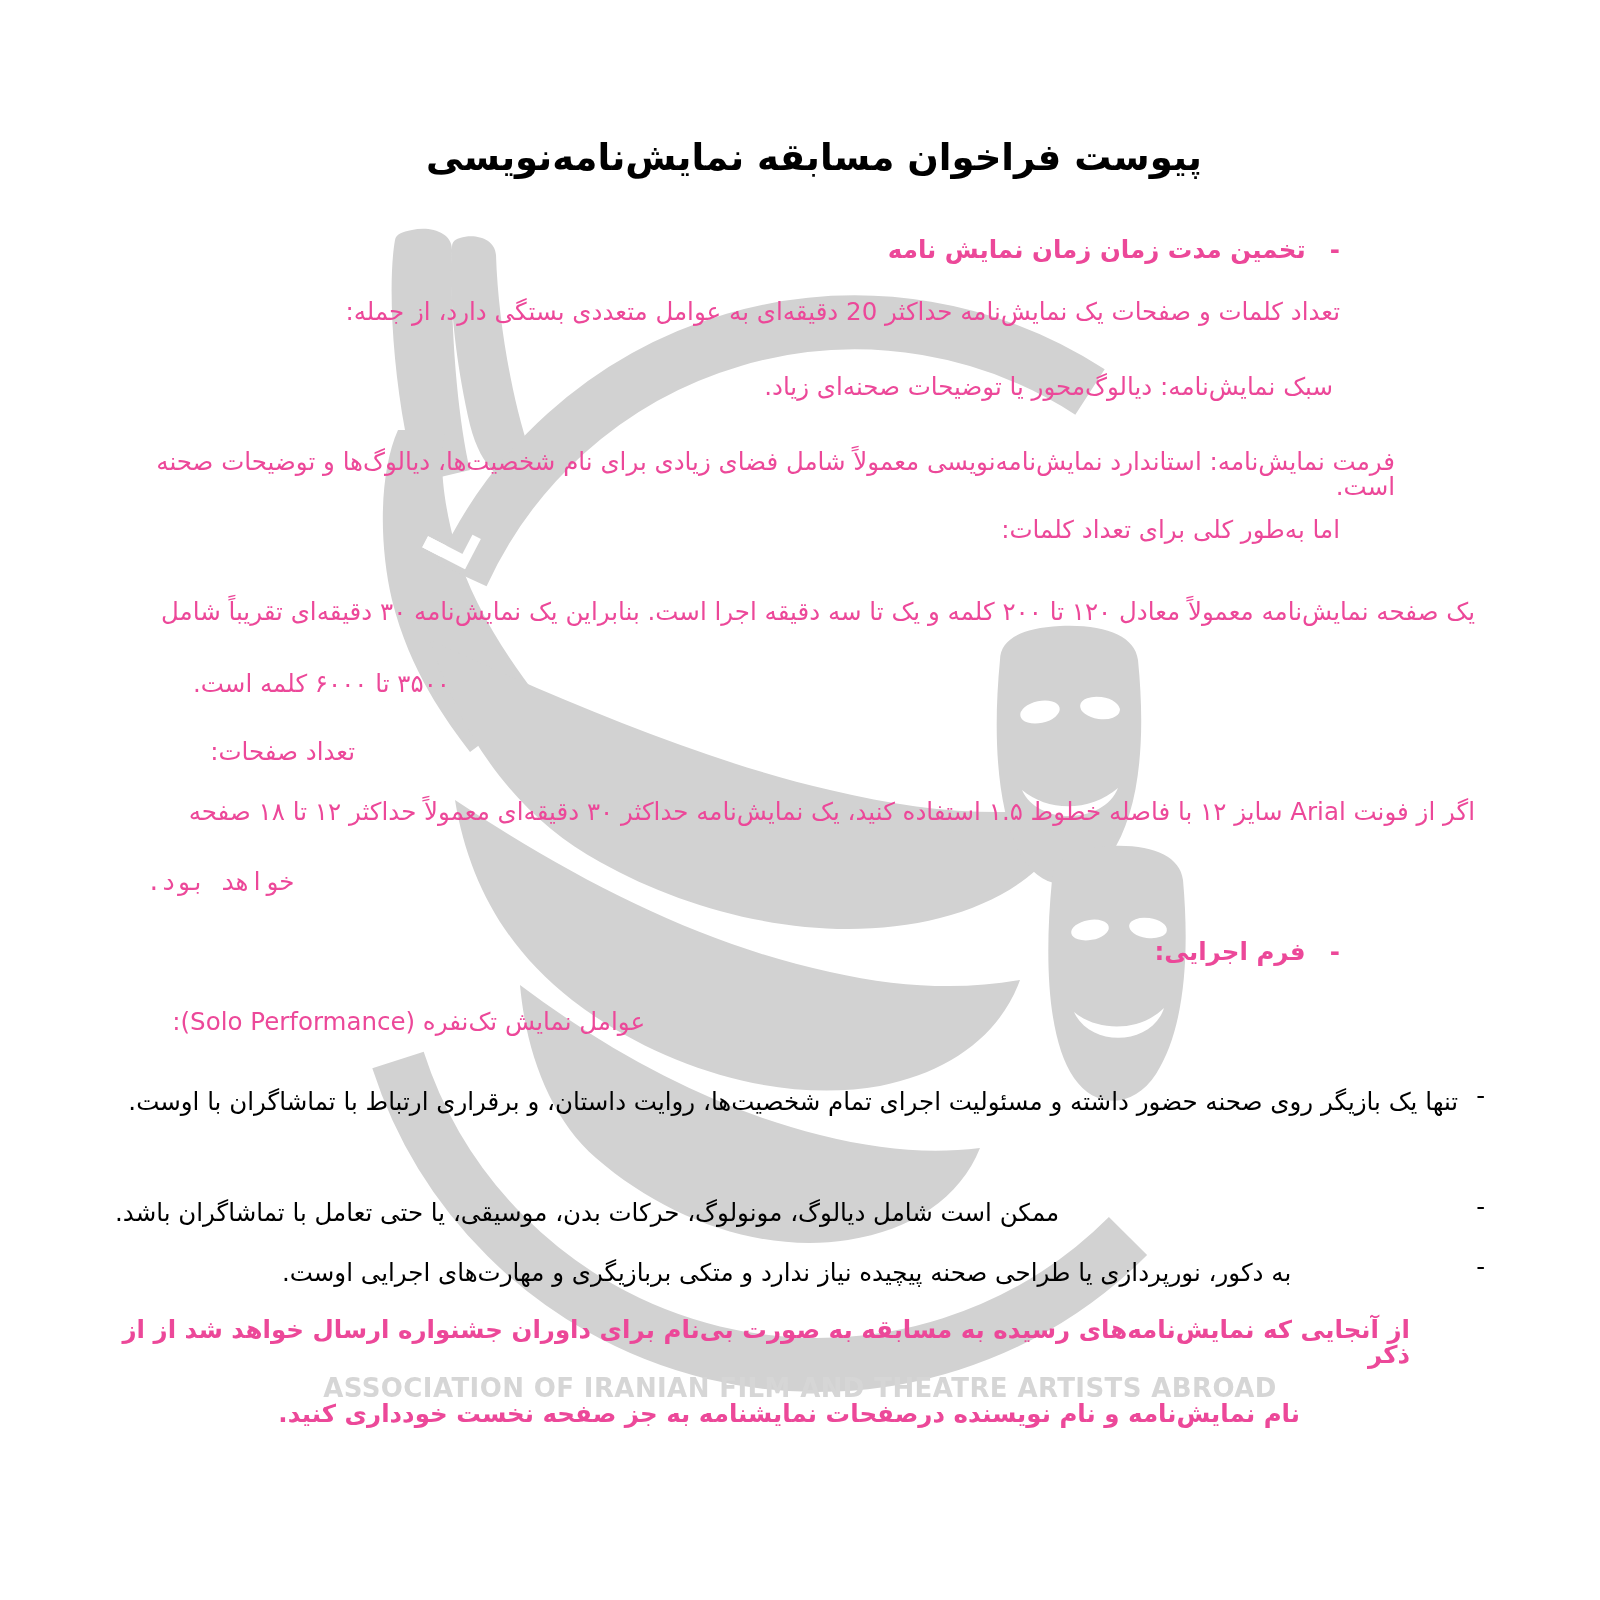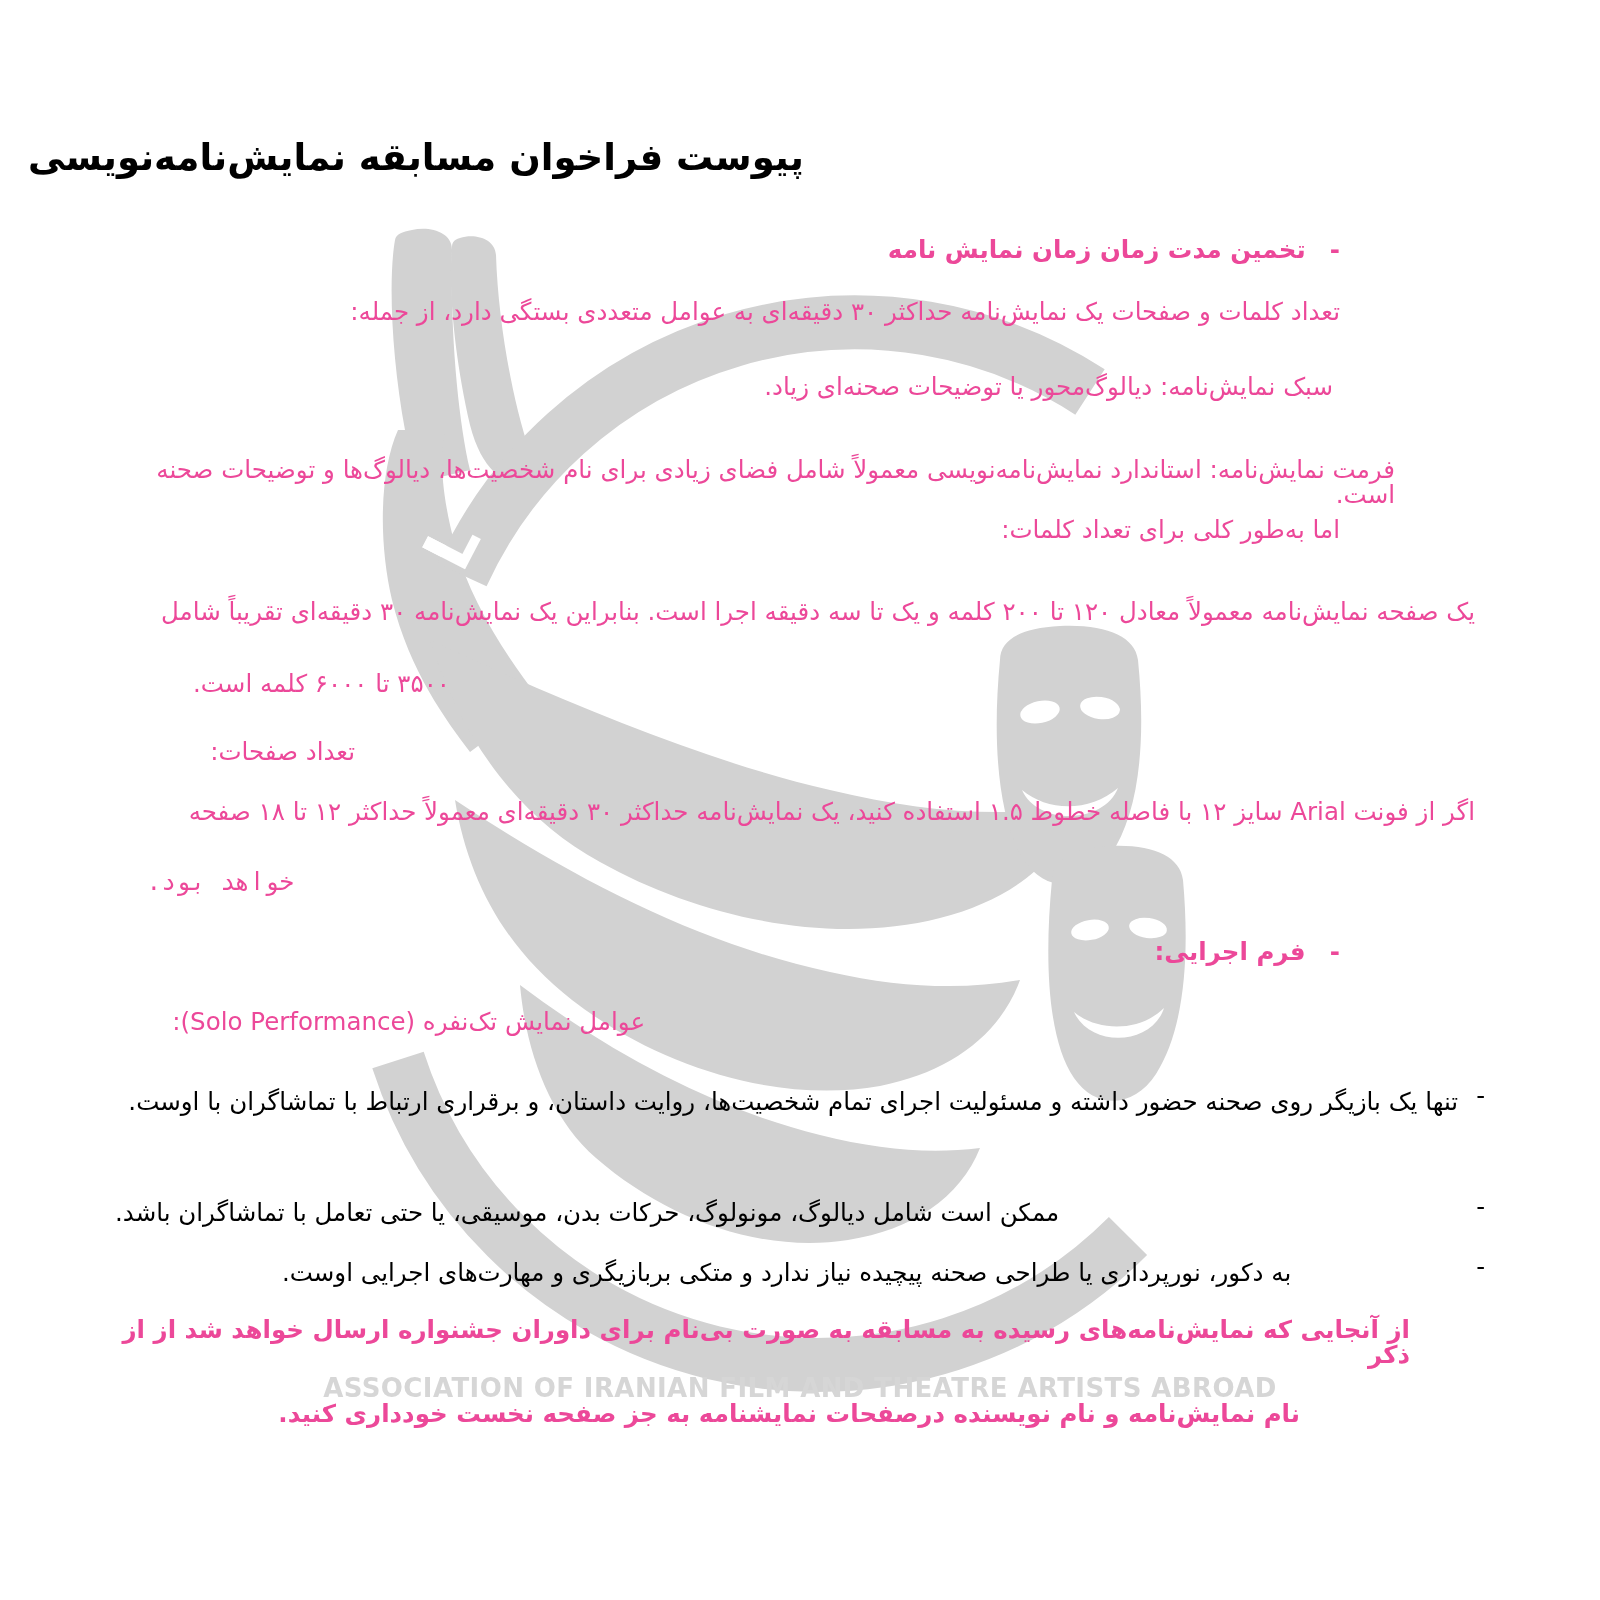--- a/index.html
+++ b/index.html
@@ -34,21 +34,21 @@
     position: relative;
     z-index: 2;
     padding: 0;
   }
 
   .doc-title {
     position: absolute;
     top: 136px;
     right: 0;
     left: 0;
-    text-align: left;
+    text-align: center;
     font-size: 37px;
     font-weight: bold;
     color: #000;
     letter-spacing: 0;
     line-height: 1.2;
     font-family: "DejaVu Sans", "Liberation Sans", sans-serif;
     padding-left: 28px;
   }
 
   .block {
@@ -199,25 +199,25 @@
     <div class="block" style="top:238px; right:260px; width:1225px;">
       <div class="bullet-row" style="justify-content:flex-start;">
         <div style="width:100%; text-align:right;">
           <span class="para bold">-</span>
           <span style="display:inline-block; width:14px;"></span>
           <span class="para bold">تخمین مدت زمان زمان نمایش نامه</span>
         </div>
       </div>
     </div>
 
-    <div class="block para" style="top:300px; right:260px; width:1225px;">تعداد کلمات و صفحات یک نمایش‌نامه حداکثر ۳۰ دقیقه‌ای به عوامل متعددی بستگی دارد، از جمله:</div>
+    <div class="block para" style="top:300px; right:260px; width:1225px;">تعداد کلمات و صفحات یک نمایش‌نامه حداکثر 20 دقیقه‌ای به عوامل متعددی بستگی دارد، از جمله:</div>
 
     <div class="block para" style="top:375px; right:267px; width:1225px;">سبک نمایش‌نامه: دیالوگ‌محور یا توضیحات صحنه‌ای زیاد.</div>
 
-    <div class="block para" style="top:450px; right:205px; width:1280px;margin-top:8px;">فرمت نمایش‌نامه: استاندارد نمایش‌نامه‌نویسی معمولاً شامل فضای زیادی برای نام شخصیت‌ها، دیالوگ‌ها و توضیحات صحنه است.</div>
+    <div class="block para" style="top:450px; right:205px; width:1280px;">فرمت نمایش‌نامه: استاندارد نمایش‌نامه‌نویسی معمولاً شامل فضای زیادی برای نام شخصیت‌ها، دیالوگ‌ها و توضیحات صحنه است.</div>
 
     <div class="block para" style="top:518px; right:260px; width:1225px;">اما به‌طور کلی برای تعداد کلمات:</div>
 
     <div class="block para" style="top:600px; right:125px; width:1360px;">یک صفحه نمایش‌نامه معمولاً معادل ۱۲۰ تا ۲۰۰ کلمه و یک تا سه دقیقه اجرا است. بنابراین یک نمایش‌نامه ۳۰ دقیقه‌ای تقریباً شامل</div>
 
     <div class="block para" style="top:672px; right:1150px; width:340px;">۳۵۰۰ تا ۶۰۰۰ کلمه است.</div>
 
     <div class="block para" style="top:740px; right:1245px; width:250px;">تعداد صفحات:</div>
 
     <div class="block para" style="top:800px; right:125px; width:1360px;">

